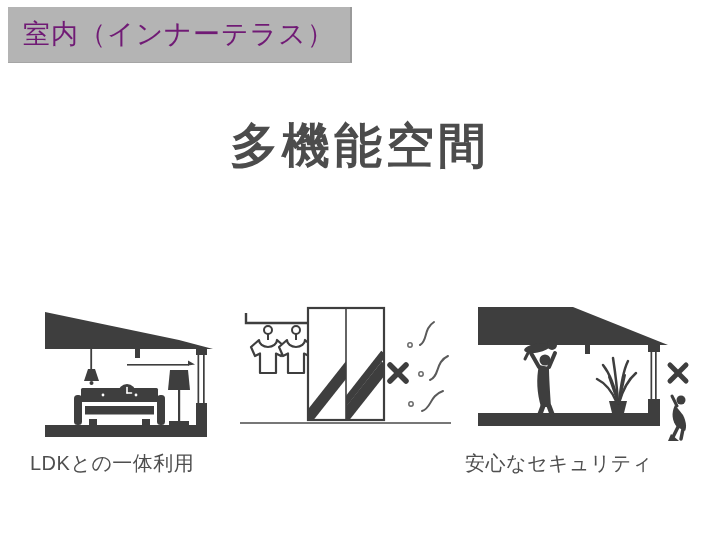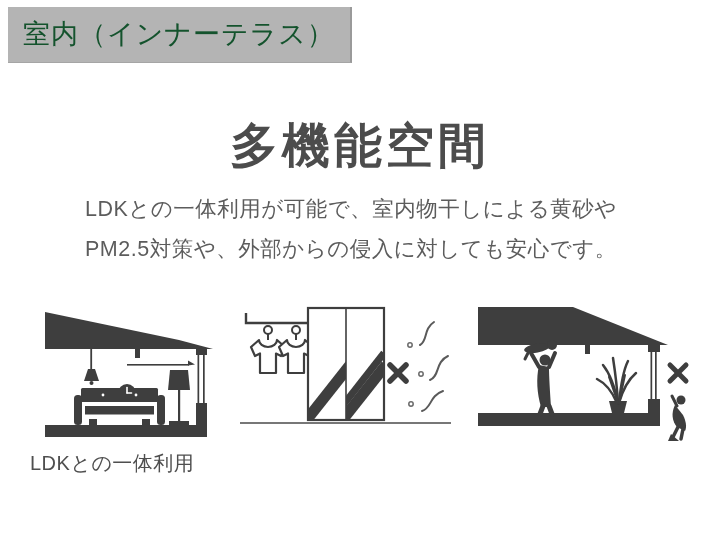--- a/index.html
+++ b/index.html
@@ -7,21 +7,21 @@
     position:relative;
     width:720px;height:543px;
     background:#ffffff;
     font-family:"Liberation Sans","DejaVu Sans",sans-serif;
     overflow:hidden;
     margin:0 auto;
   }
   .badge{
     position:absolute;left:8px;top:7px;
     background:#b4b4b4;
-    color:#14532d;
+    color:#701a75;
     font-size:27px;
     letter-spacing:1px;
     padding:9px 15px 10px 15px;
     border-right:2px solid #9a9a9a;
     border-bottom:1px solid #a5a5a5;
     white-space:nowrap;
   }
   .title{
     position:absolute;top:114px;left:0;width:100%;
     text-align:center;
@@ -52,24 +52,20 @@
 </style>
 </head>
 <body>
 
 <div class="page">
 
   <div class="badge">室内（インナーテラス）</div>
 
   <div class="title">多機能空間</div>
 
-  <div class="description">
-    <div>LDKとの一体利用が可能で、室内物干しによる黄砂や</div>
-    <div>PM2.5対策や、外部からの侵入に対しても安心です。</div>
-  </div>
 
   <div class="feature f1">
     <svg viewBox="0 0 172 134" width="172" height="134">
       <g class="ink">
 
         <polygon points="6,9 140,37 174,46 6,46"></polygon>
         <rect x="96" y="46" width="5" height="9"></rect>
 
         <rect x="51.3" y="46" width="1.8" height="20"></rect>
         <polygon points="45,78 60,78 56,66 49,66"></polygon>
@@ -209,15 +205,16 @@
         <line x1="212" y1="103" x2="207" y2="93" stroke-width="3"></line>
         <line x1="213" y1="124" x2="208" y2="134" stroke-width="3.5"></line>
         <line x1="218" y1="126" x2="216" y2="136" stroke-width="3.5"></line>
       </g>
 
       <g stroke="#3e3e3e" stroke-width="5" stroke-linecap="round">
         <line x1="205" y1="62" x2="221" y2="78"></line>
         <line x1="221" y1="62" x2="205" y2="78"></line>
       </g>
     </svg>
+    <div class="caption">安心なセキュリティ</div>
   </div>
 
 </div>
 
 </body></html>

